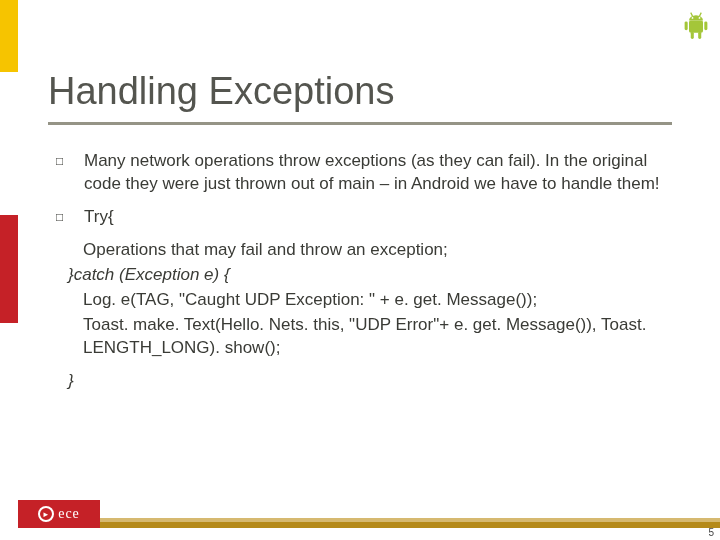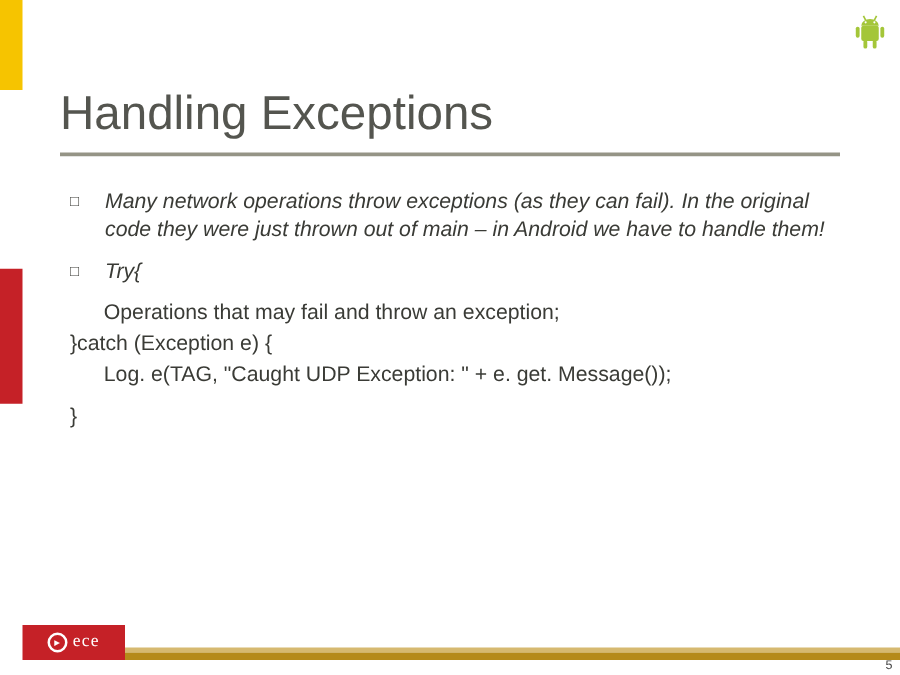--- a/index.html
+++ b/index.html
@@ -28,22 +28,22 @@
   .title-rule {
     position: absolute; left: 48px; top: 122px; width: 624px; height: 0;
     border-top: 3px solid #959486;
   }
   .content {
     position: absolute; left: 56px; top: 150px; width: 616px;
     color: #3a3b36; font-size: 17px; line-height: 1.35;
   }
   .bullet-row { display: flex; margin-bottom: 10px; }
   .bullet-marker { width: 28px; flex: 0 0 28px; font-size: 12px; line-height: 22px; color: #3a3b36; }
-  .bullet-text { flex: 1; font-style: italic; }
-  .code-line { margin-left: 0; margin-bottom: 2px; }
+  .bullet-text { flex: 1; }
+  .code-line { margin-left: 12px; margin-bottom: 2px; font-style: italic; }
   .code-indent { margin-left: 27px; margin-bottom: 2px; }
   .footer-logo {
     position: absolute; left: 18px; bottom: 12px; width: 82px; height: 28px;
     background: #c52127; display: flex; align-items: center; justify-content: center;
     color: #fff; font-family: Georgia, serif; font-size: 14px; letter-spacing: 1px;
   }
   .footer-logo-disc {
     width: 16px; height: 16px; border: 2px solid #fff; border-radius: 50%;
     display: inline-flex; align-items: center; justify-content: center; margin-right: 4px;
     font-size: 9px;
@@ -94,20 +94,21 @@
     </div>
 
     <div class="bullet-row">
       <div class="bullet-marker">□</div>
       <div class="bullet-text">Try{</div>
     </div>
 
     <div class="code-indent">Operations that may fail and throw an exception;</div>
     <div class="code-line">}catch (Exception e) {</div>
     <div class="code-indent">Log. e(TAG, "Caught UDP Exception: " + e. get. Message());</div>
+    <div class="code-indent">Toast. make. Text(Hello. Nets. this, "UDP Error"+ e. get. Message()), Toast. LENGTH_LONG). show();</div>
     <div class="code-line" style="margin-top:10px">}</div>
 
   </div>
 
   <div class="footer-logo">
     <span class="footer-logo-disc">▸</span>
     <span>ece</span>
   </div>
   <div class="gold-bar-light"></div>
   <div class="gold-bar"></div>

